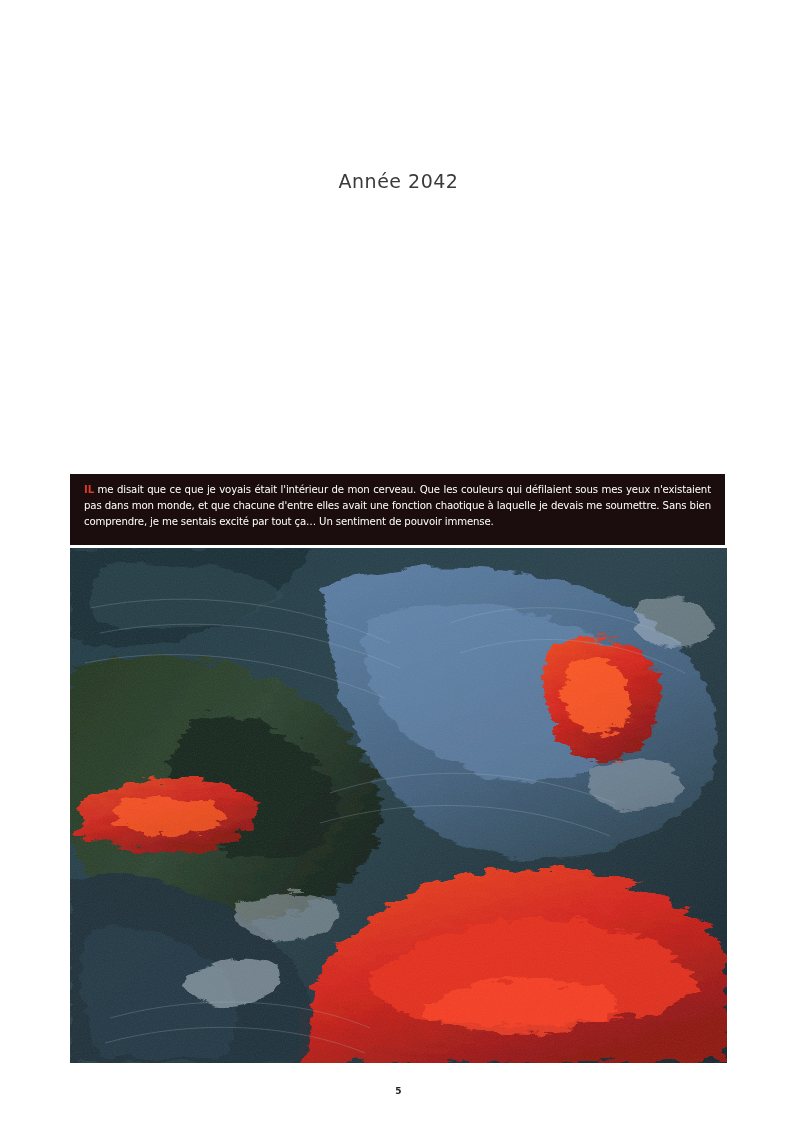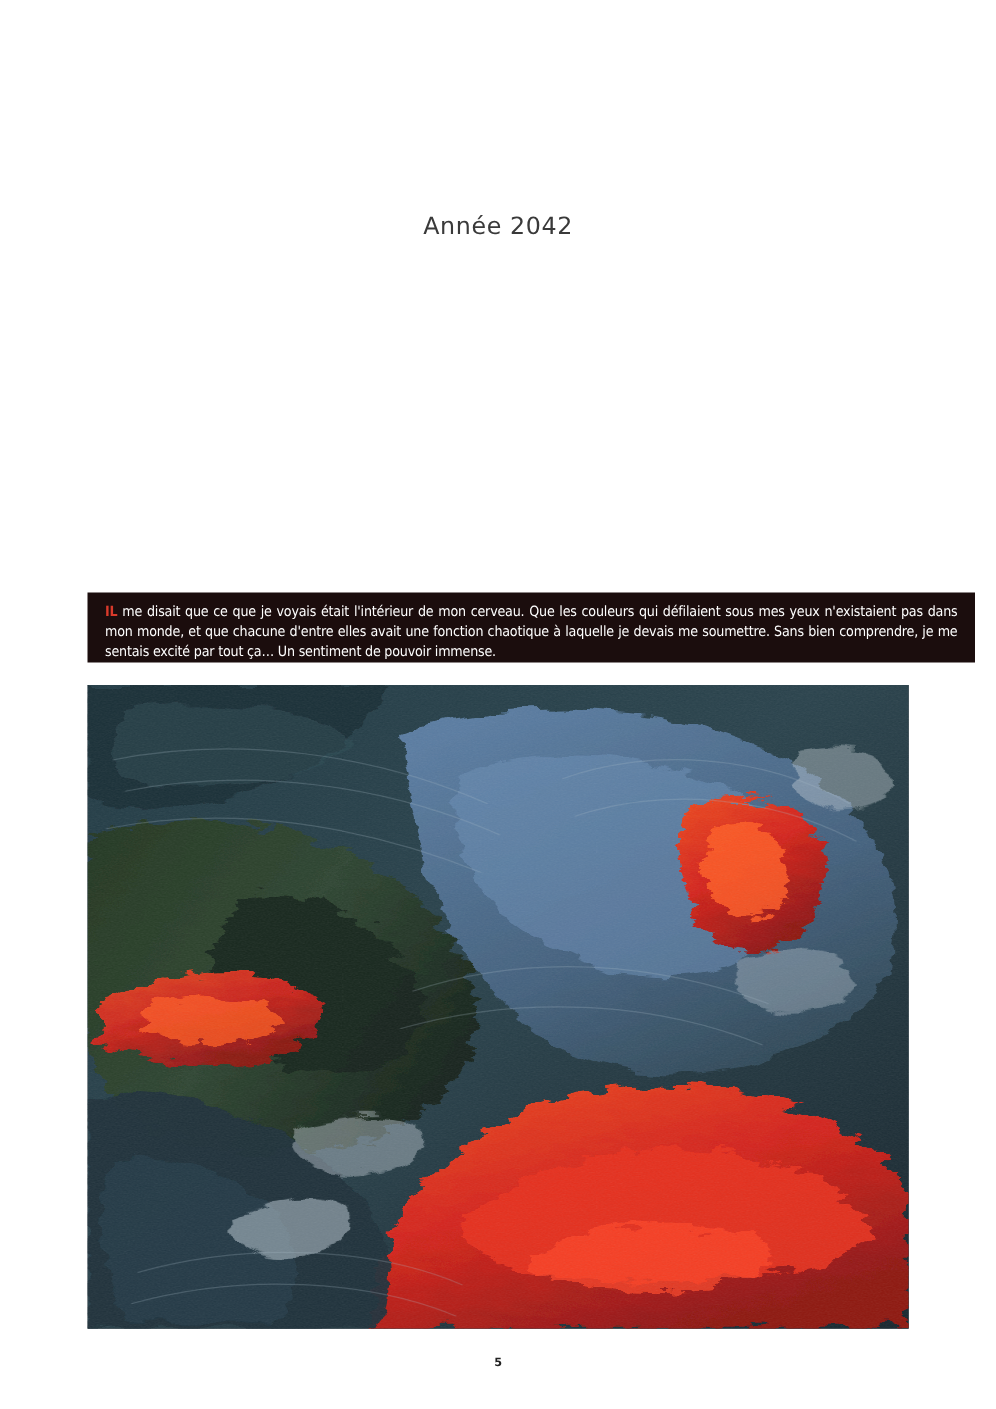--- a/index.html
+++ b/index.html
@@ -28,25 +28,25 @@
     text-align: center;
     font-family: "DejaVu Sans", sans-serif;
     font-size: 19px;
     letter-spacing: 0.5px;
     color: #3a3a3a;
   }
   .quote-block {
     position: absolute;
     left: 70px;
     top: 474px;
-    width: 710px;
+    width: 655px;
     box-sizing: border-box;
     background: #1b0d0d;
     color: #ffffff;
-    padding: 8px 14px 0 14px;
+    padding: 8px 14px 15px 14px;
     font-family: "DejaVu Sans Condensed", "DejaVu Sans", sans-serif;
     font-size: 11.3px;
     line-height: 1.43;
     text-align: justify;
     letter-spacing: -0.15px;
   }
   .quote-block .drop {
     color: #d93a2b;
     font-weight: bold;
   }

